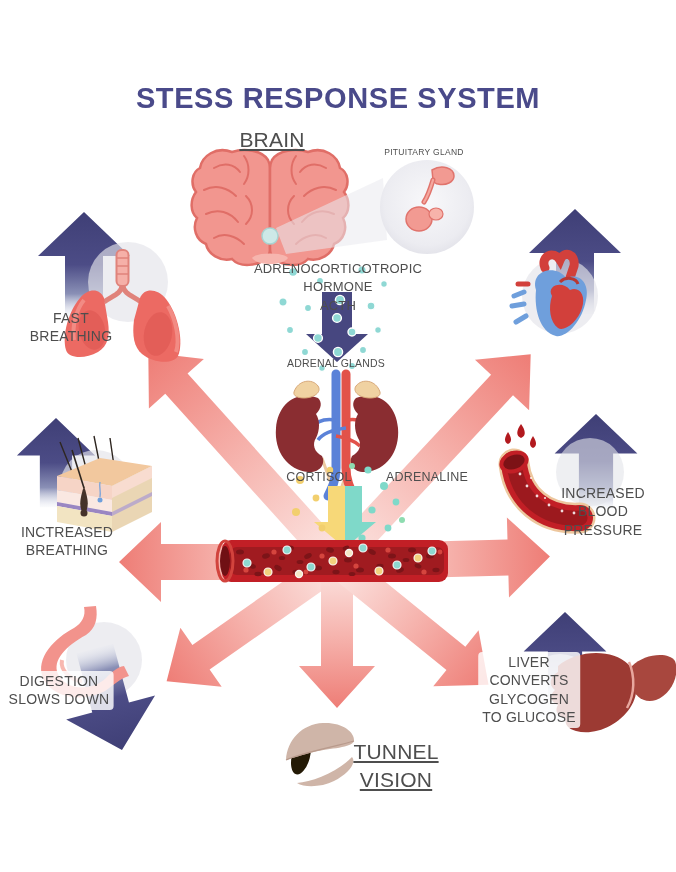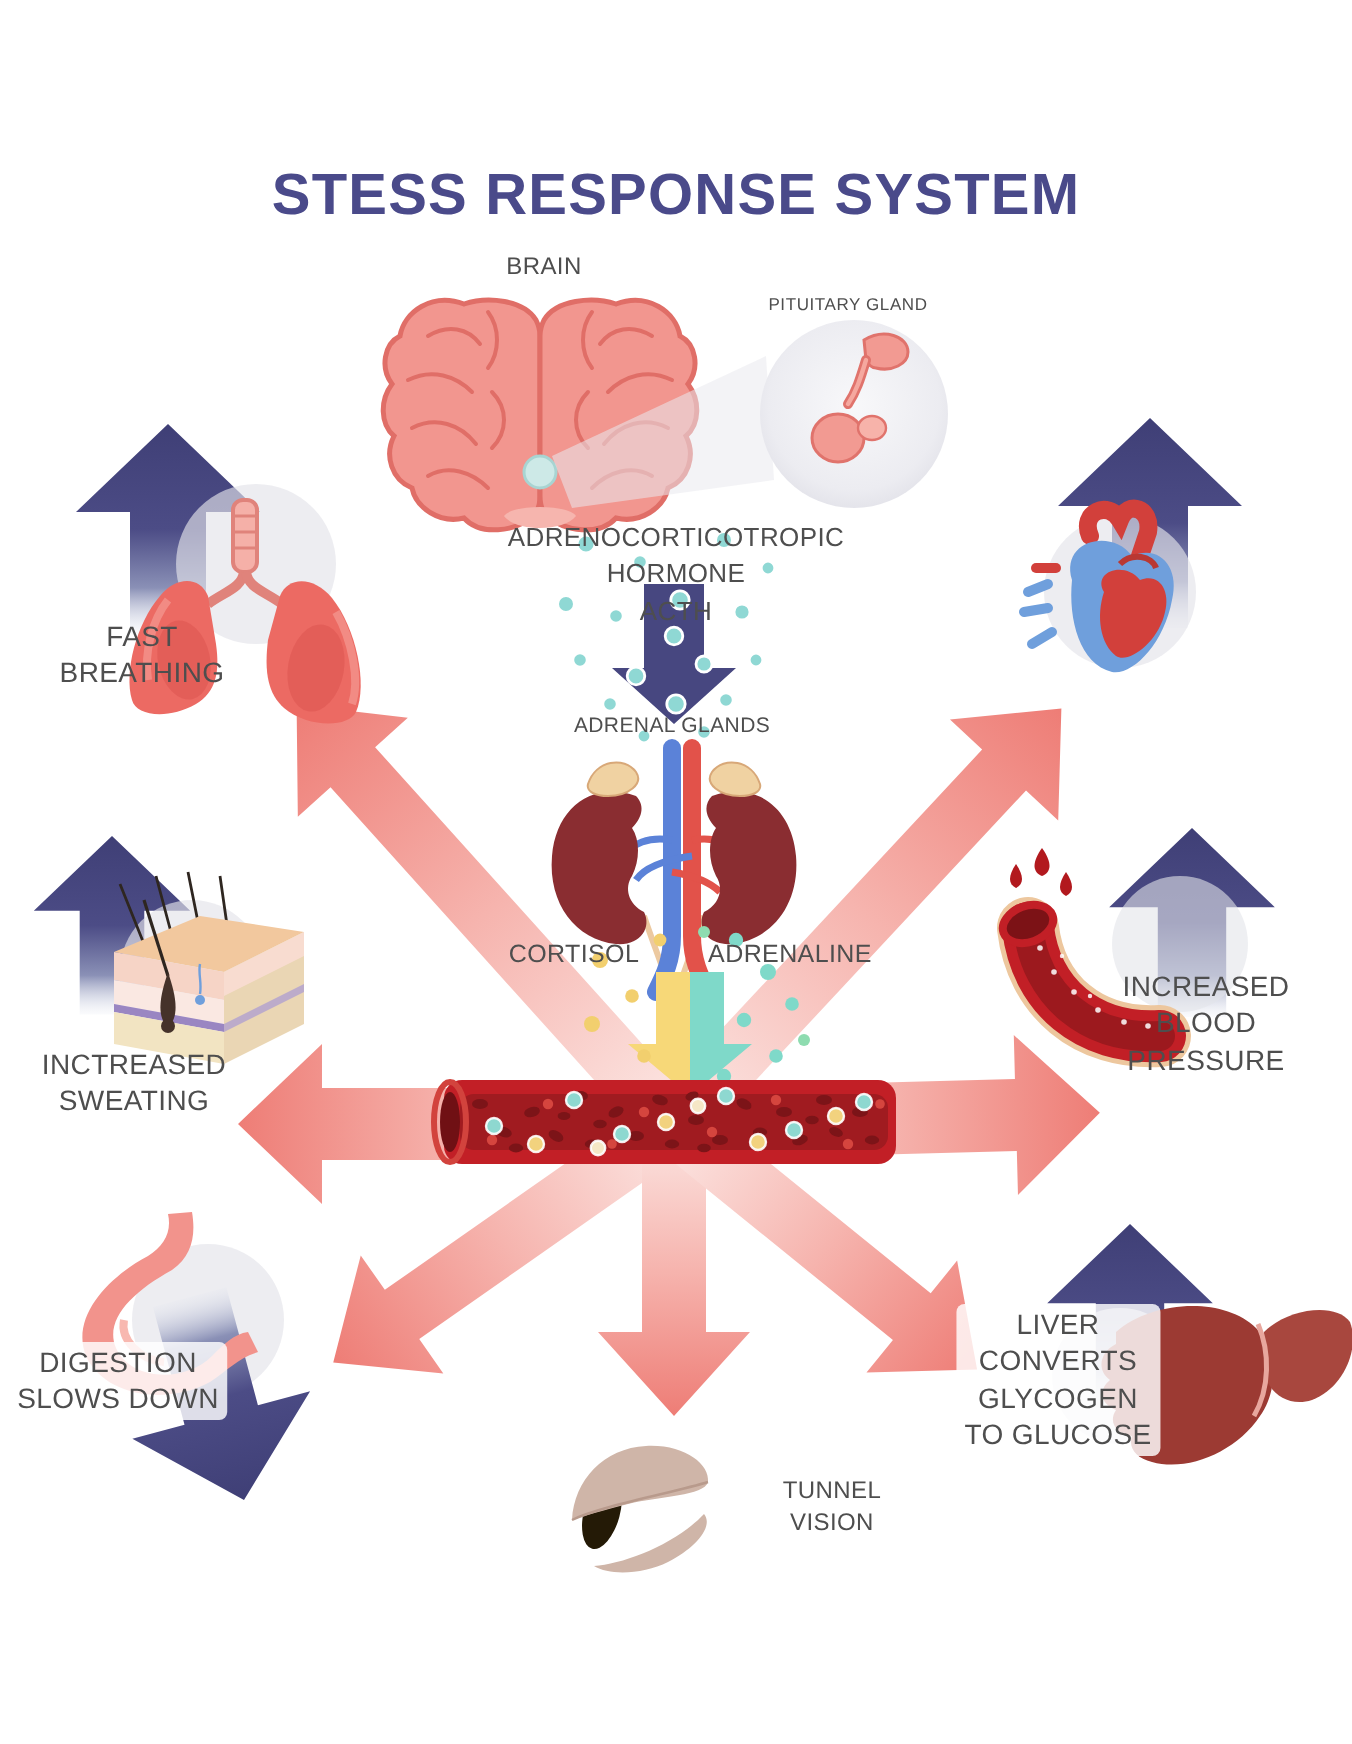--- a/index.html
+++ b/index.html
@@ -14,24 +14,24 @@
     letter-spacing:0.2px;
   }
   .title{
     position:absolute;left:0;top:82px;width:100%;text-align:center;
     font-size:29px;font-weight:bold;letter-spacing:0.6px;
     color:var(--title,#4a4a8a);
   }
   .pill{background:rgba(255,255,255,0.82);border-radius:4px;padding:1px 4px;}
   .s8 {font-size:8.5px;letter-spacing:0.3px;}
   .s10{font-size:10.5px;}
-  .s12{font-size:12.5px;}
+  .s12{font-size:12.5px;margin-left:32px;}
   .s13{font-size:13px;line-height:1.42;}
   .s14{font-size:14px;}
-  .s15{font-size:12px;}
+  .s15{font-size:21px;text-decoration:underline;}
   .s16{font-size:15.5px;letter-spacing:0.6px;}
 </style>
 </head>
 <body>
 
 <div class="stage">
 
 <svg class="canvas" viewBox="0 0 676 872" aria-hidden="true">
   <defs>
     <linearGradient id="pinkGrad" x1="0" y1="0" x2="1" y2="0">
@@ -330,26 +330,26 @@
 <div class="lbl s13" style="left:338px;top:260px;">ADRENOCORTICOTROPIC
 HORMONE
 ACTH</div>
 <div class="lbl s10" style="left:336px;top:357px;">ADRENAL GLANDS</div>
 <div class="lbl s12" style="left:287px;top:469px;">CORTISOL</div>
 <div class="lbl s12" style="left:395px;top:469px;">ADRENALINE</div>
 
 <div class="lbl s14" style="left:71px;top:309px;">FAST
 BREATHING</div>
 <div class="lbl s14" style="left:67px;top:523px;">INCTREASED
-SWEATING</div>
+BREATHING</div>
 <div class="lbl s14" style="left:603px;top:484px;">INCREASED
 BLOOD
 PRESSURE</div>
 <div class="lbl s14 pill" style="left:59px;top:671px;">DIGESTION
 SLOWS DOWN</div>
-<div class="lbl s15" style="left:396px;top:738px;margin-left:20px;">TUNNEL
+<div class="lbl s15" style="left:396px;top:738px;">TUNNEL
 VISION</div>
 <div class="lbl s14 pill" style="left:529px;top:652px;">LIVER
 CONVERTS
 GLYCOGEN
 TO GLUCOSE</div>
 
 </div>
 
 </body></html>

